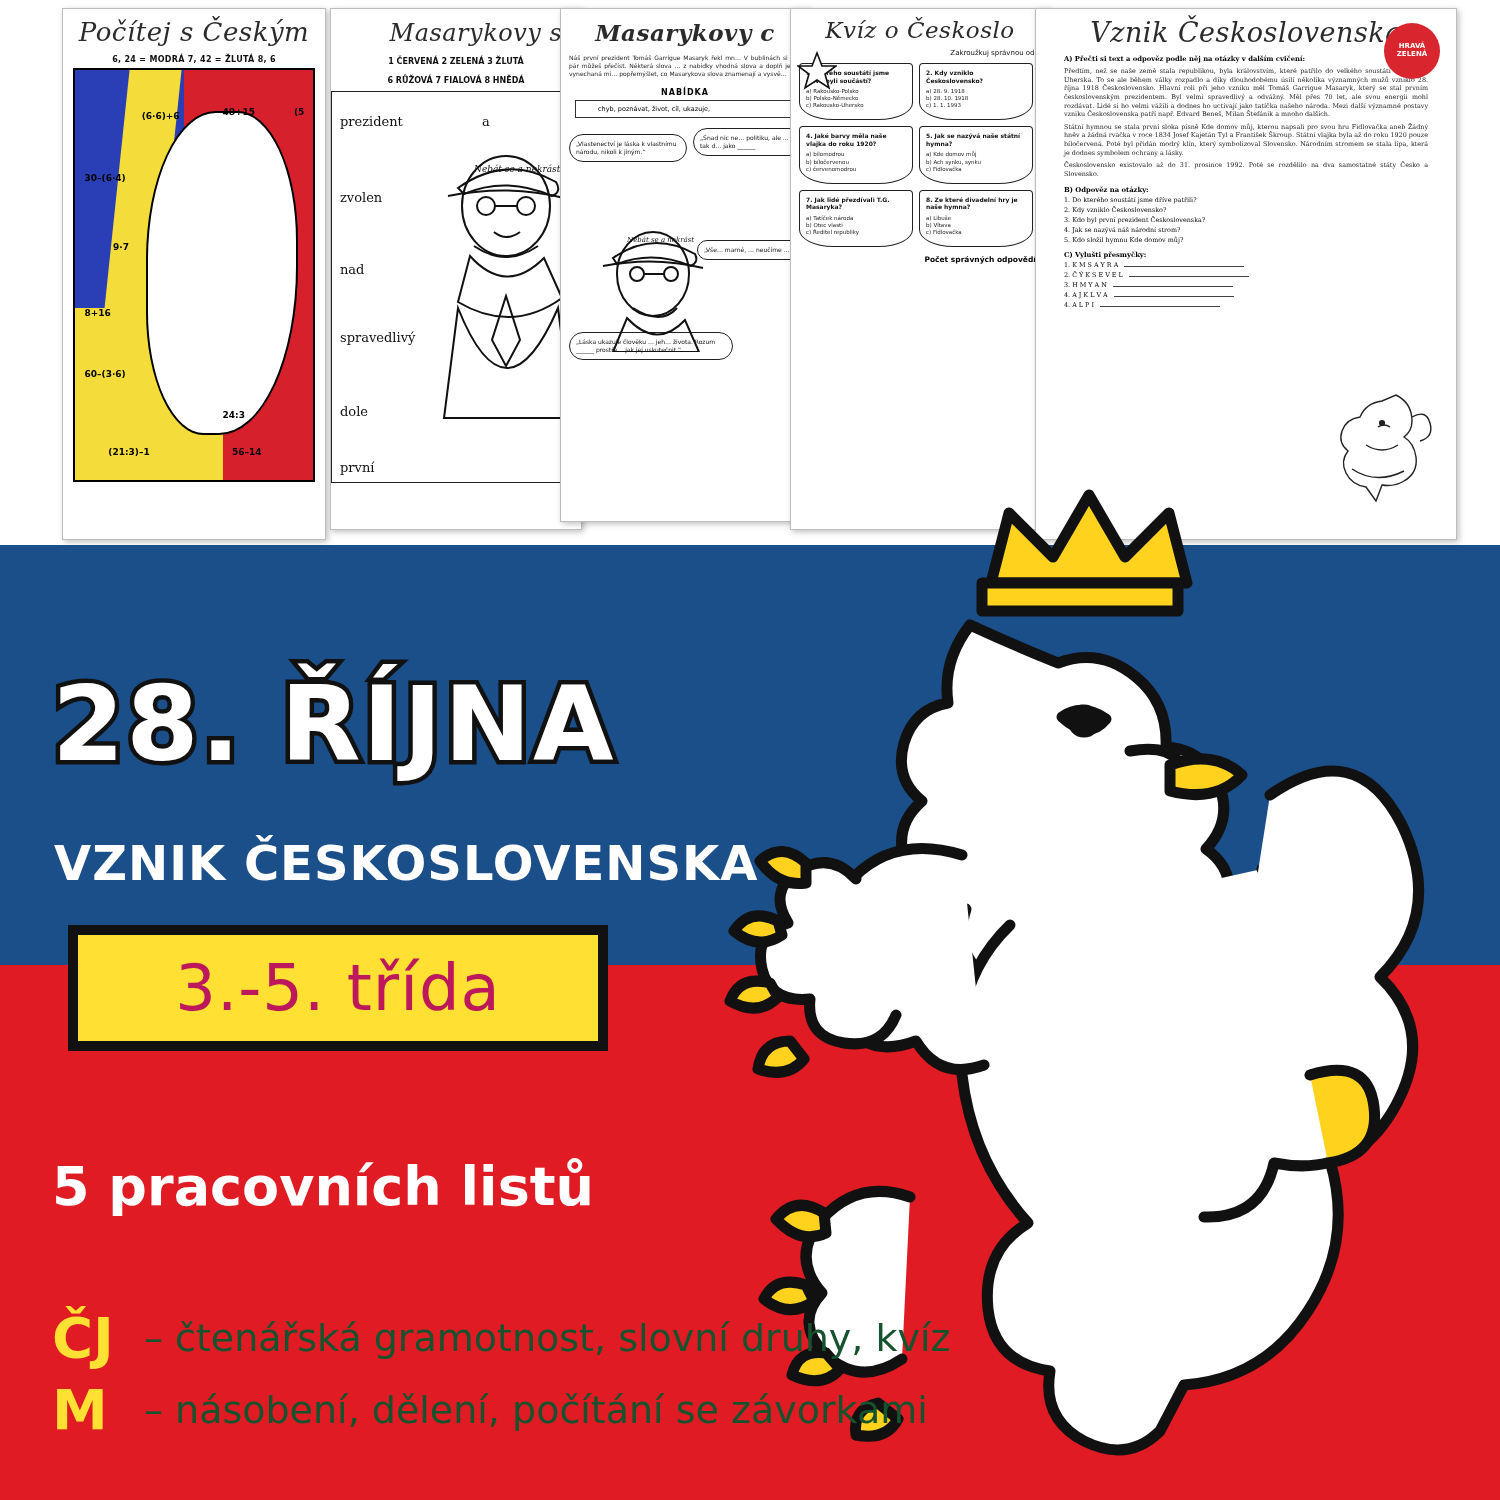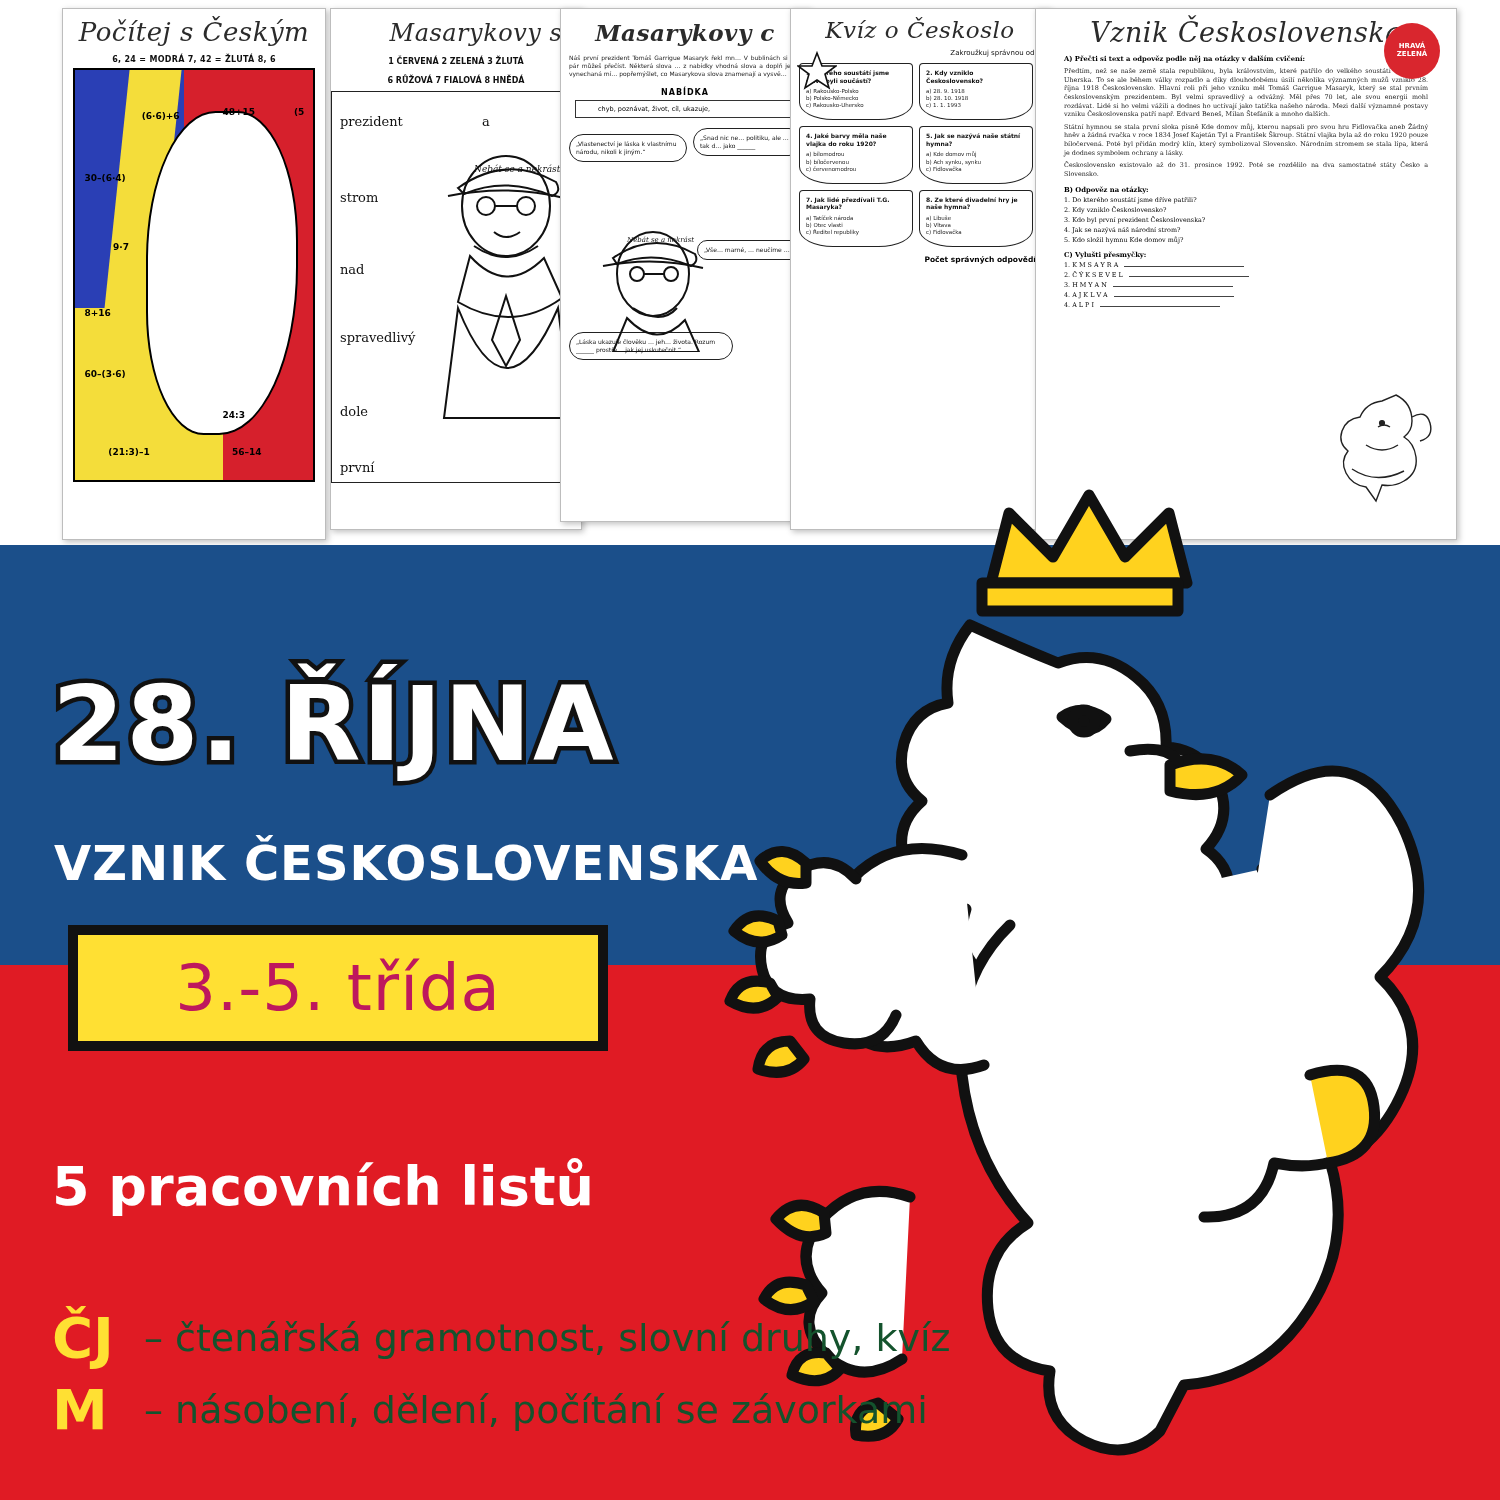--- a/index.html
+++ b/index.html
@@ -131,21 +131,21 @@
     </div>
   </div>
 
   <div class="sheet" id="sheet2">
     <div class="title">Masarykovy sl</div>
     <div class="legend">1 ČERVENÁ   2 ZELENÁ   3 ŽLUTÁ</div>
     <div class="legend">6 RŮŽOVÁ   7 FIALOVÁ   8 HNĚDÁ</div>
     <div class="puzzle">
       <span class="pw" style="top:22px">prezident</span>
       <span class="pw" style="top:22px;left:150px">a</span>
-      <span class="pw" style="top:98px">strom</span>
+      <span class="pw" style="top:98px">zvolen</span>
       <span class="pw" style="top:170px">nad</span>
       <span class="pw" style="top:238px">spravedlivý</span>
       <span class="pw" style="top:312px">dole</span>
       <span class="pw" style="top:368px">první</span>
       <svg class="face" viewBox="0 0 140 300">
         <g fill="none" stroke="#111" stroke-width="2">
           <ellipse cx="72" cy="78" rx="44" ry="50"></ellipse>
           <path d="M24 60 q48 -34 98 -6 q6 10 -4 14 q-46 -20 -88 -2 z"></path>
           <path d="M14 68 q60 -12 116 2"></path>
           <circle cx="52" cy="78" r="9"></circle>

